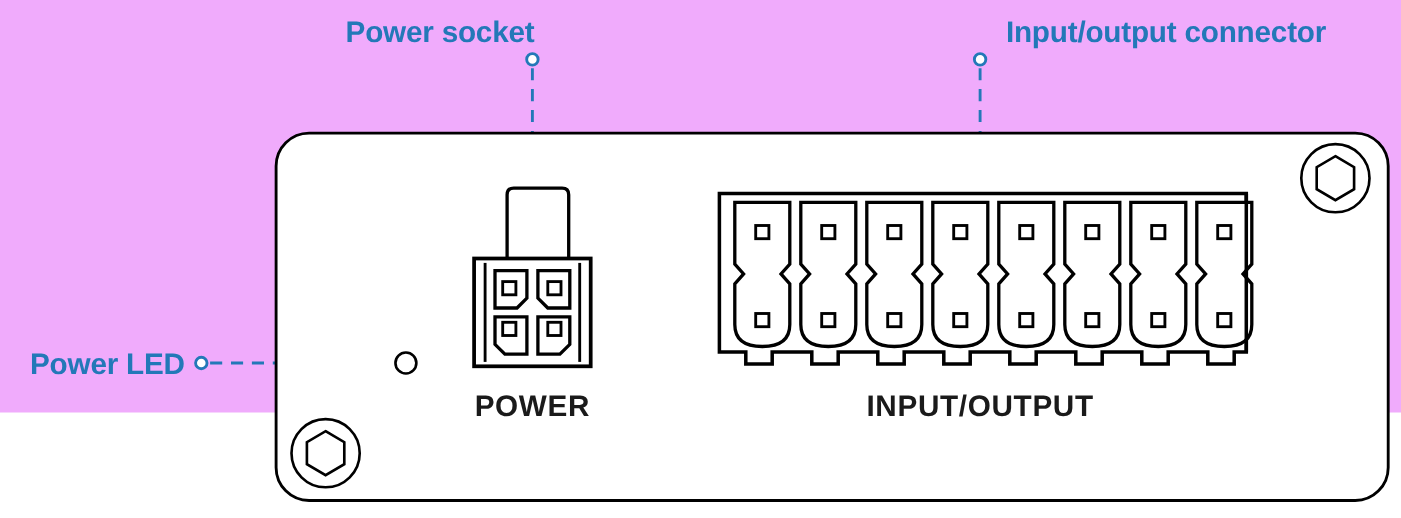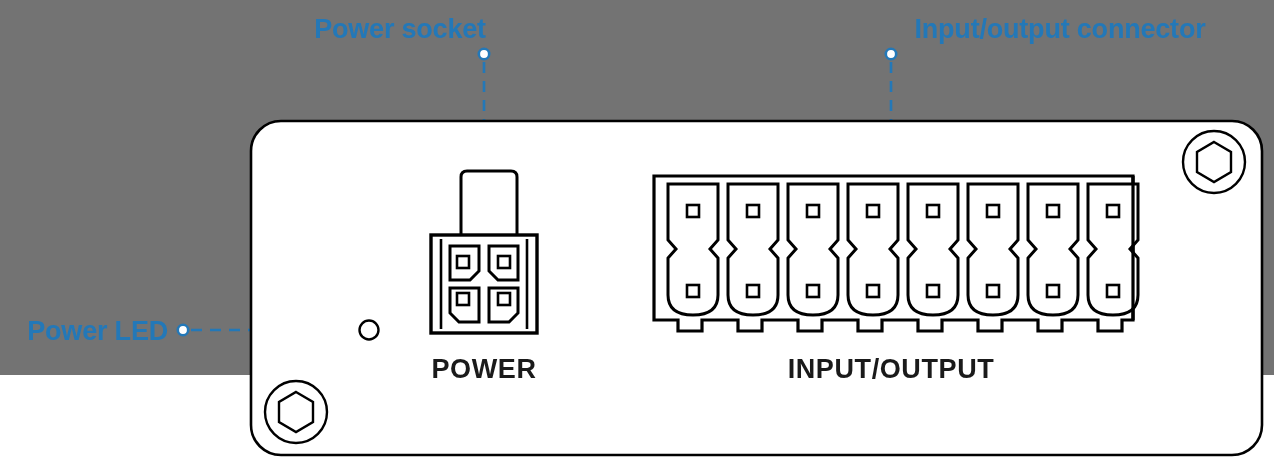--- a/index.html
+++ b/index.html
@@ -11,21 +11,21 @@
   body {
     font-family: "Liberation Sans", sans-serif;
     width: 1274px;
     height: 471px;
     overflow: hidden;
   }
   #diagram-root {
     position: relative;
     width: 1274px;
     height: 375px;
-    background: #737373;
+    background: #f0abfc;
   }
   svg.diagram-canvas {
     display: block;
     width: 1274px;
     height: 471px;
   }
   .callout-text {
     font-family: "Liberation Sans", sans-serif;
     font-size: 27px;
     font-weight: 700;

